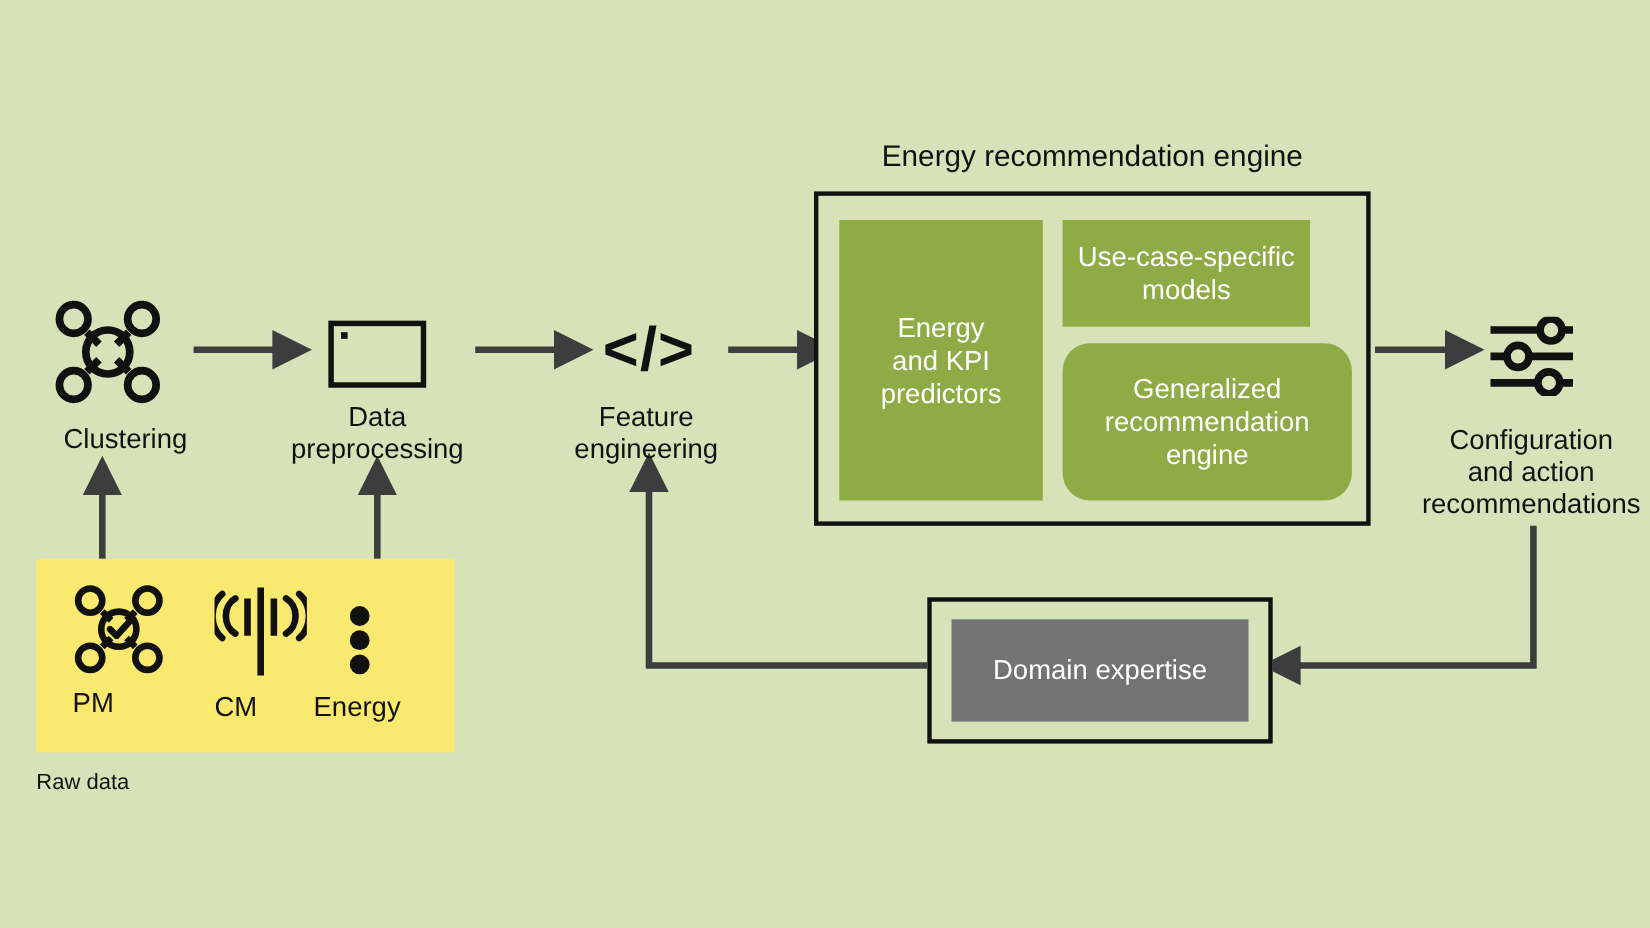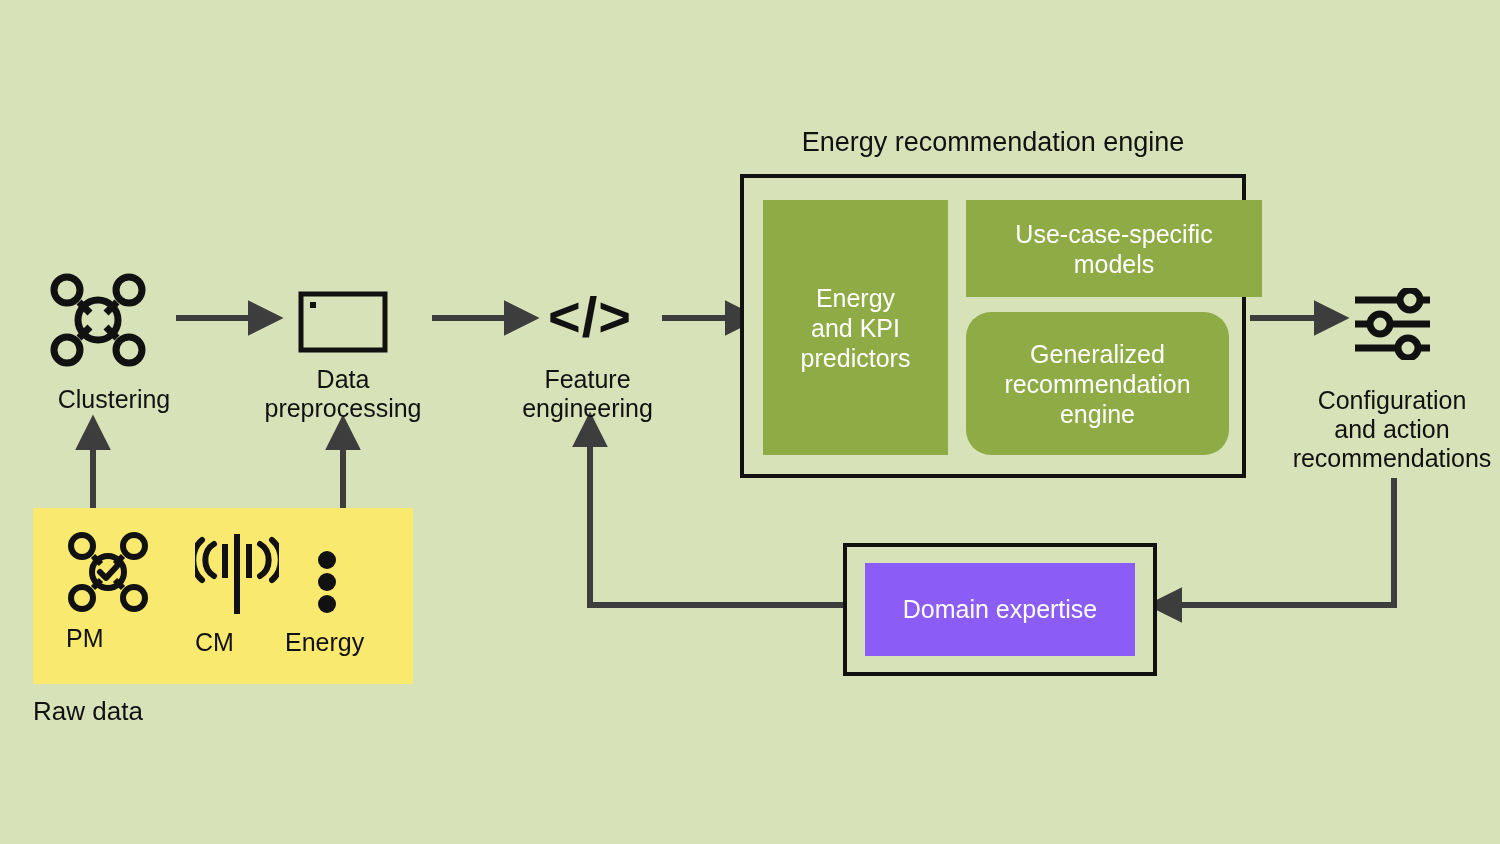--- a/index.html
+++ b/index.html
@@ -27,21 +27,21 @@
   
   #raw-data-panel {
     left: 33px; top: 508px;
     width: 380px; height: 176px;
     background: #fae96f;
   }
   #raw-data-caption {
     left: 33px; top: 697px;
     width: 260px;
     text-align: left;
-    font-size: 26px;
+    font-size: 20px;
   }
 
   .raw-item { position: absolute; width: 120px; text-align: left; }
   .raw-item .cap { font-size: 25px; color: #111; margin-top: 6px; }
 
   
   #engine-outer {
     left: 740px; top: 174px;
     width: 506px; height: 304px;
     border: 4px solid #111111;
@@ -54,41 +54,41 @@
     color: #ffffff;
     display: flex;
     align-items: center;
     justify-content: center;
     text-align: center;
     font-size: 25px;
     line-height: 30px;
     white-space: pre-line;
   }
   #card-predictors { left: 19px; top: 22px; width: 185px; height: 255px; }
-  #card-usecase    { left: 222px; top: 22px; width: 296px; height: 97px; text-align: center; }
+  #card-usecase    { left: 222px; top: 22px; width: 225px; height: 97px; text-align: center; }
   #card-generalized{ left: 222px; top: 134px; width: 263px; height: 143px; border-radius: 25px; }
 
   #engine-title {
     left: 740px; top: 128px; width: 506px;
     font-size: 27px; text-align: center;
   }
 
   
   #domain-outer {
     left: 843px; top: 543px;
     width: 314px; height: 133px;
     border: 4px solid #111111;
     box-sizing: border-box;
     background: #d7e2b8;
   }
   #domain-inner {
     position: absolute;
     left: 18px; top: 16px;
     width: 270px; height: 93px;
-    background: #8b5cf6;
+    background: #737373;
     color: #ffffff;
     display: flex; align-items: center; justify-content: center;
     font-size: 25px;
   }
 
   
   #lbl-clustering  { left: 34px;  top: 365px; width: 160px; margin-top: 20px; }
   #lbl-preprocess  { left: 258px; top: 365px; width: 170px; }
   #lbl-feature     { left: 505px; top: 365px; width: 165px; }
   #lbl-config      { left: 1288px; top: 386px; width: 208px; text-align: center; }

